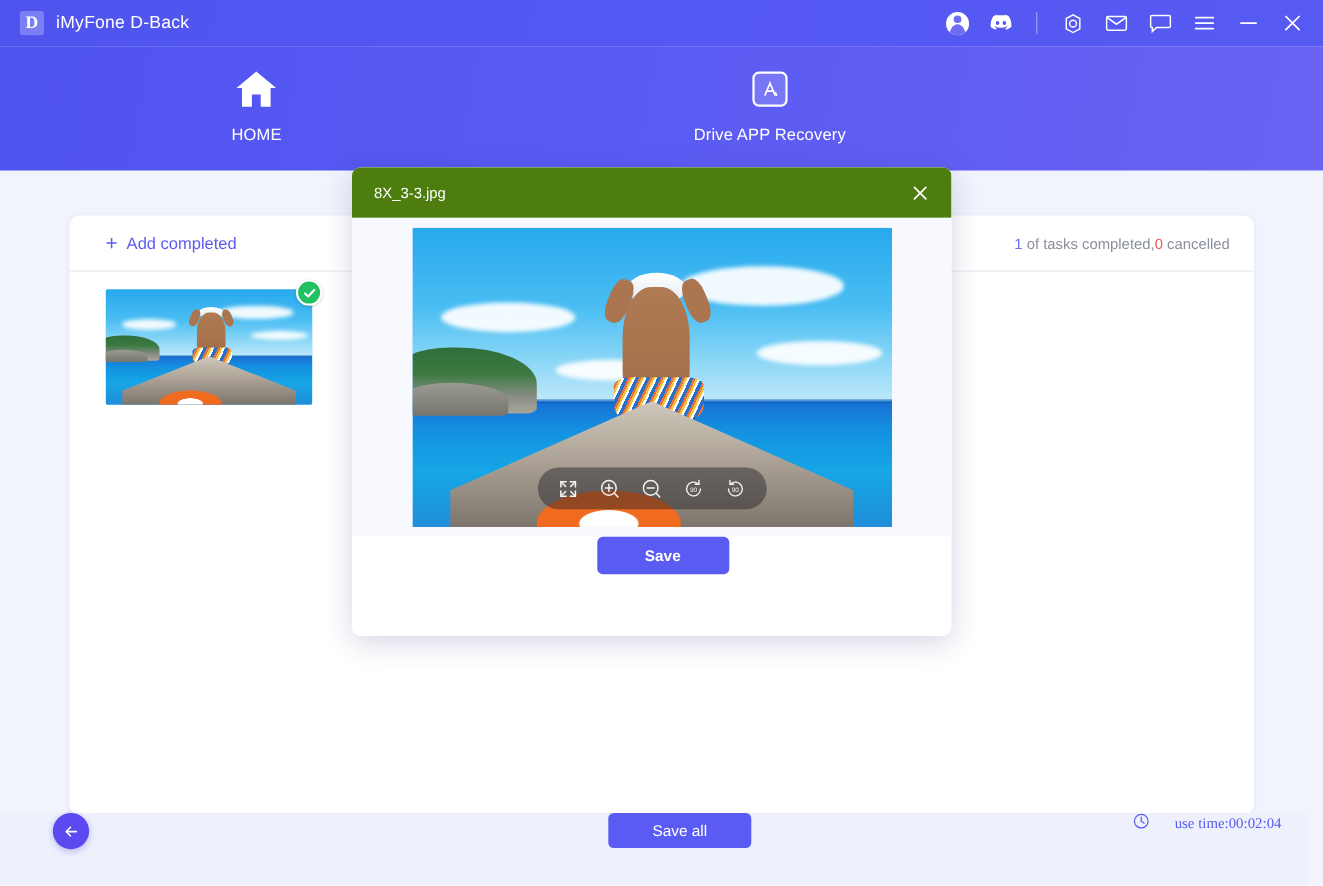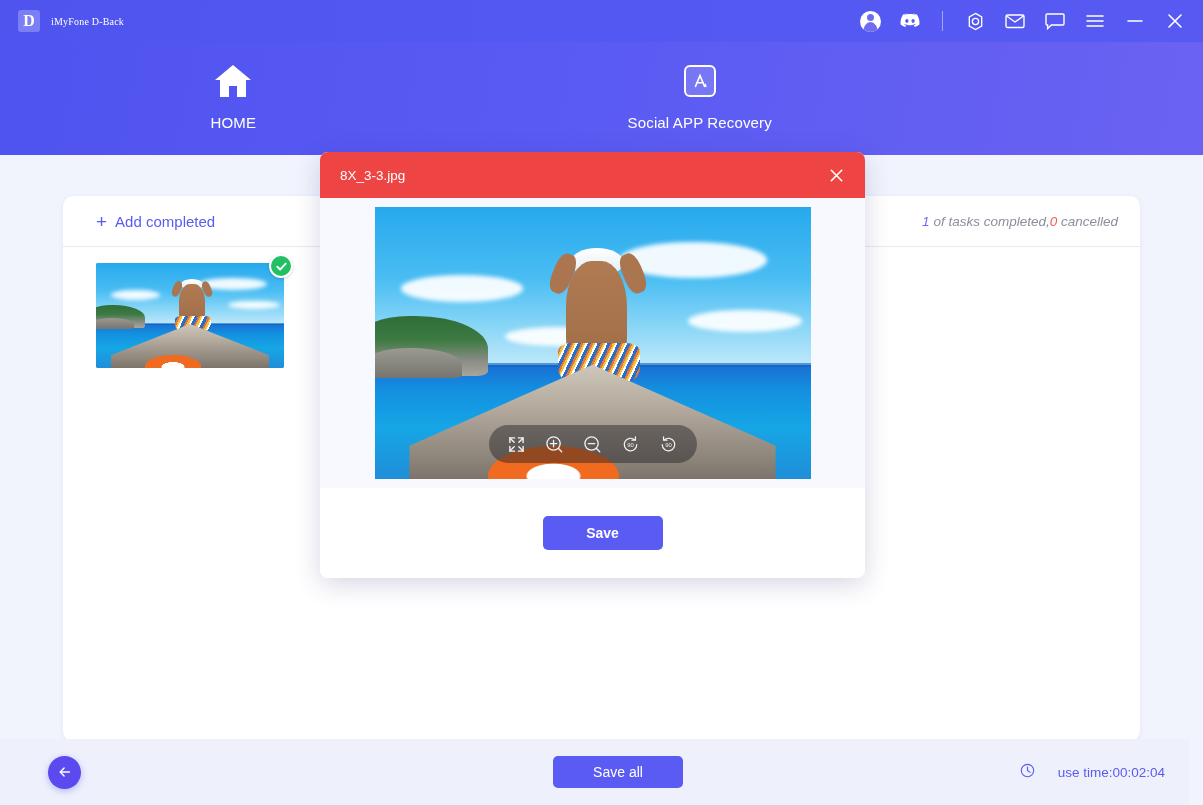--- a/index.html
+++ b/index.html
@@ -31,23 +31,22 @@
     border-radius: 3px;
     color: #ffffff;
     font-family: "Liberation Serif", serif;
     font-size: 16px;
     font-weight: bold;
     display: flex; align-items: center; justify-content: center;
     line-height: 1;
   }
   .brand-name {
     color: #ffffff;
-    font-size: 10px;
+    font-size: 16px;
     letter-spacing: .2px;
-    font-family: Liberation Serif, serif;
   }
   .title-actions {
     margin-left: auto;
     display: flex;
     align-items: center;
     gap: 16px;
   }
   .ticon {
     width: 24px; height: 24px;
     display: flex; align-items: center; justify-content: center;
@@ -182,21 +181,20 @@
     gap: 8px;
     color: #5a5bf0;
     font-size: 15px;
     cursor: pointer;
   }
   .plus-glyph { font-size: 19px; line-height: 1; font-weight: 400; }
   .task-status {
     margin-left: auto;
     font-size: 13.5px;
     color: #8b8f9e;
-    font-style: italic;
   }
   .task-status .num-done { color: #6a6ef2; }
   .task-status .num-cancel { color: #ef5b54; }
 
   .thumb-area { padding: 16px 0 0 33px; display: flex; gap: 16px; }
   .thumb {
     position: relative;
     width: 188px; height: 105px;
     border-radius: 2px;
     overflow: visible;
@@ -307,21 +305,21 @@
     position: absolute;
     left: 320px; top: 152px;
     width: 545px; height: 426px;
     background: #ffffff;
     border-radius: 8px;
     box-shadow: 0 6px 26px rgba(48,46,120,.20);
     overflow: hidden;
   }
   .modal-head {
     height: 46px;
-    background: #ef4444;
+    background: #4d7c0f;
     display: flex;
     align-items: center;
     padding: 0 16px 0 20px;
     gap: 24px;
   }
   .modal-title { color: #ffffff; font-size: 13.5px; }
   .modal-close {
     margin-left: auto;
     width: 26px; height: 26px;
     display: flex; align-items: center; justify-content: center;
@@ -357,21 +355,21 @@
     width: 24px; height: 24px;
     display: flex; align-items: center; justify-content: center;
     color: #ffffff;
     cursor: pointer;
     opacity: .93;
   }
   .modal-foot {
     height: 90px;
     background: #ffffff;
     display: flex;
-    align-items: center;
+    align-items: flex-start;
     justify-content: center;
     padding-left: 20px;
   }
   .btn-primary {
     background: #5a5bf2;
     color: #ffffff;
     border: none;
     border-radius: 5px;
     cursor: pointer;
     font-family: "Liberation Sans", sans-serif;
@@ -382,21 +380,21 @@
     font-weight: bold;
   }
 
   
   .footer {
     position: absolute;
     left: 0; bottom: 0;
     width: 1189px; height: 66px;
     background: #eef1fc;
     display: flex;
-    align-items: center;
+    align-items: flex-start;
     padding: 0 24px 0 48px;
     margin-top: 40px;
   }
   .back-btn {
     width: 33px; height: 33px;
     border-radius: 50%;
     background: #5a4af0;
     display: flex; align-items: center; justify-content: center;
     color: #ffffff;
     cursor: pointer;
@@ -408,20 +406,21 @@
     width: 130px; height: 32px;
     font-size: 14px;
   }
   .use-time {
     margin-left: auto;
     display: flex;
     align-items: center;
     gap: 23px;
     color: #5a5bf0;
     font-size: 13.5px;
+    font-family: Liberation Serif, serif;
   }
 </style>
 </head>
 <body>
 
 <div class="titlebar">
   <div class="brand">
     <div class="brand-logo">D</div>
     <div class="brand-name">iMyFone D-Back</div>
   </div>
@@ -488,21 +487,21 @@
     <div class="nav-item">
       <div class="nav-ico">
         <div class="ico-square">
           <svg width="18" height="18" viewBox="0 0 20 20" fill="none" stroke="#ffffff" stroke-width="1.7" stroke-linecap="round">
             <path d="M5 16L10 4l5 12"></path>
             <path d="M6.6 12h7"></path>
             <path d="M16.6 16l-1-2.3"></path>
           </svg>
         </div>
       </div>
-      <div class="nav-label">Social APP Recovery</div>
+      <div class="nav-label">Drive APP Recovery</div>
     </div>
   </div>
 
 </div>
 
 <div class="main-card">
   <div class="card-head">
     <div class="add-pictures">
       <span class="plus-glyph">+</span>
       <span>Add completed</span>

